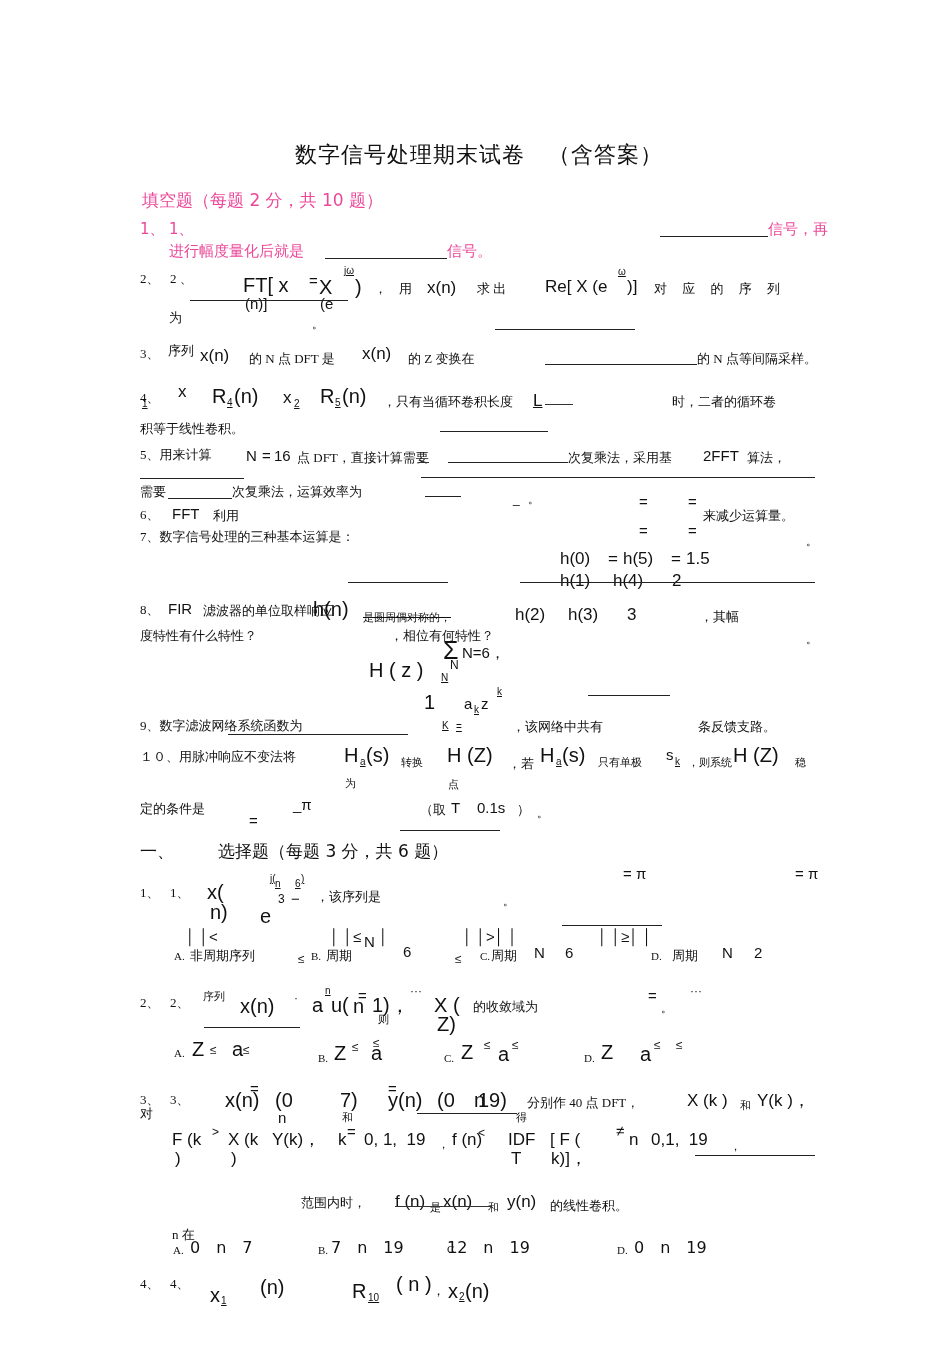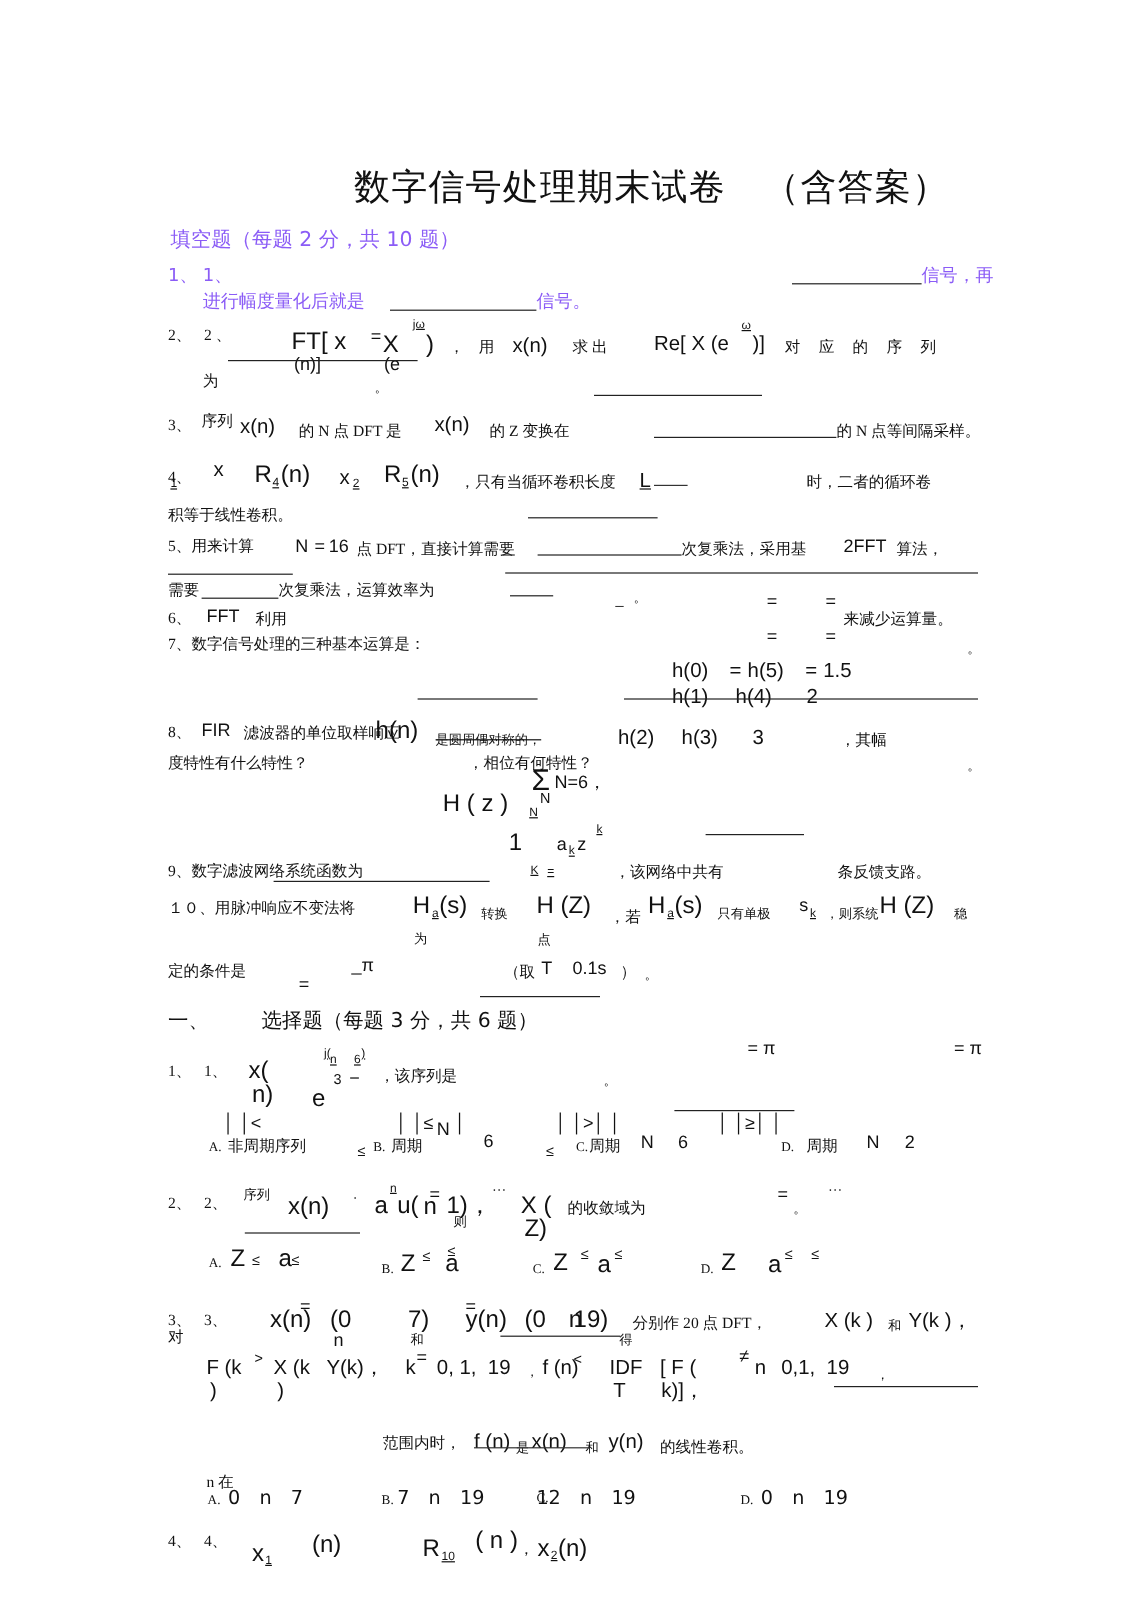--- a/index.html
+++ b/index.html
@@ -22,37 +22,37 @@
   .f {
     position: absolute;
     white-space: pre;
     line-height: 1;
     color: #111;
   }
   
   .cn {
     font-family: "DejaVu Sans", "Liberation Sans", sans-serif;
     font-size: 15px;
-    color: #8b5cf6;
+    color: #ec4899;
   }
   .cn-sm { font-size: 13px; }
   .cn-xs { font-size: 11px; }
   
   .mt {
     font-family: "Liberation Sans", "DejaVu Sans", sans-serif;
     font-size: 17px;
     color: #111;
   }
   .mt-l { font-size: 20px; }
   .mt-m { font-size: 15px; }
   .mt-s { font-size: 12px; }
   .mt-xs { font-size: 10px; text-decoration: underline; }
   .title {
-    font-family: Liberation Mono, monospace;
-    font-size: 30px;
+    font-family: Liberation Serif, serif;
+    font-size: 22px;
     letter-spacing: 1px;
   }
   .sec {
     font-family: "DejaVu Sans", "Liberation Sans", sans-serif;
     font-size: 17px;
   }
   
   .rule {
     position: absolute;
     height: 0;
@@ -333,21 +333,21 @@
   <div class="f mt mt-m" style="left:278px; top:1110px;">n</div>
   <div class="f mt mt-l" style="left:340px; top:1090px;">7)</div>
   <div class="f cn-xs" style="left:342px; top:1112px;">和</div>
   <div class="f mt mt-l" style="left:388px; top:1090px;">y(n)</div>
   <div class="f mt mt-m" style="left:388px; top:1081px;">=</div>
   <div class="f mt mt-l" style="left:437px; top:1090px;">(0</div>
   <div class="f mt mt-l" style="left:474px; top:1090px;">n</div>
   <div class="f mt mt-l" style="left:478px; top:1090px;">19)</div>
   <div class="f cn-xs" style="left:516px; top:1112px;">得</div>
   <div class="rule" style="left:417px; top:1113px; width:100px;"></div>
-  <div class="f cn-sm" style="left:527px; top:1096px;">分别作 20 点 DFT，</div>
+  <div class="f cn-sm" style="left:527px; top:1096px;">分别作 40 点 DFT，</div>
   <div class="f mt" style="left:687px; top:1092px;">X (k )</div>
   <div class="f cn-xs" style="left:740px; top:1100px;">和</div>
   <div class="f mt" style="left:757px; top:1092px;">Y(k )，</div>
 
   <div class="f mt" style="left:172px; top:1131px;">F (k</div>
   <div class="f mt" style="left:175px; top:1150px;">)</div>
   <div class="f mt mt-s" style="left:212px; top:1126px;">&gt;</div>
   <div class="f mt" style="left:228px; top:1131px;">X (k</div>
   <div class="f mt" style="left:231px; top:1150px;">)</div>
   <div class="f mt" style="left:272px; top:1131px;">Y(k)，</div>
@@ -361,21 +361,21 @@
   <div class="f mt" style="left:511px; top:1150px;">T</div>
   <div class="f mt" style="left:550px; top:1131px;">[ F (</div>
   <div class="f mt" style="left:551px; top:1150px;">k)]，</div>
   <div class="f mt mt-m" style="left:616px; top:1123px;">≠</div>
   <div class="f mt" style="left:629px; top:1131px;">n</div>
   <div class="f mt" style="left:651px; top:1131px;">0,1,  19</div>
   <div class="f cn-xs" style="left:730px; top:1141px;">，</div>
   <div class="rule" style="left:695px; top:1155px; width:120px;"></div>
 
   <div class="f cn-sm" style="left:172px; top:1228px;">n 在</div>
-  <div class="f cn-sm" style="left:319px; top:1196px;">范围内时，</div>
+  <div class="f cn-sm" style="left:301px; top:1196px;">范围内时，</div>
   <div class="f mt" style="left:395px; top:1193px;">f (n)</div>
   <div class="f cn-xs" style="left:430px; top:1202px;">是</div>
   <div class="f mt" style="left:443px; top:1193px;">x(n)</div>
   <div class="f cn-xs" style="left:488px; top:1202px;">和</div>
   <div class="f mt" style="left:507px; top:1193px;">y(n)</div>
   <div class="f cn-sm" style="left:550px; top:1199px;">的线性卷积。</div>
   <div class="rule-thin rule" style="left:395px; top:1206px; width:96px;"></div>
 
   <div class="f optlab" style="left:173px; top:1245px;">A.</div>
   <div class="f opt" style="left:190px; top:1240px; font-size:16px;">0　n　7</div>

